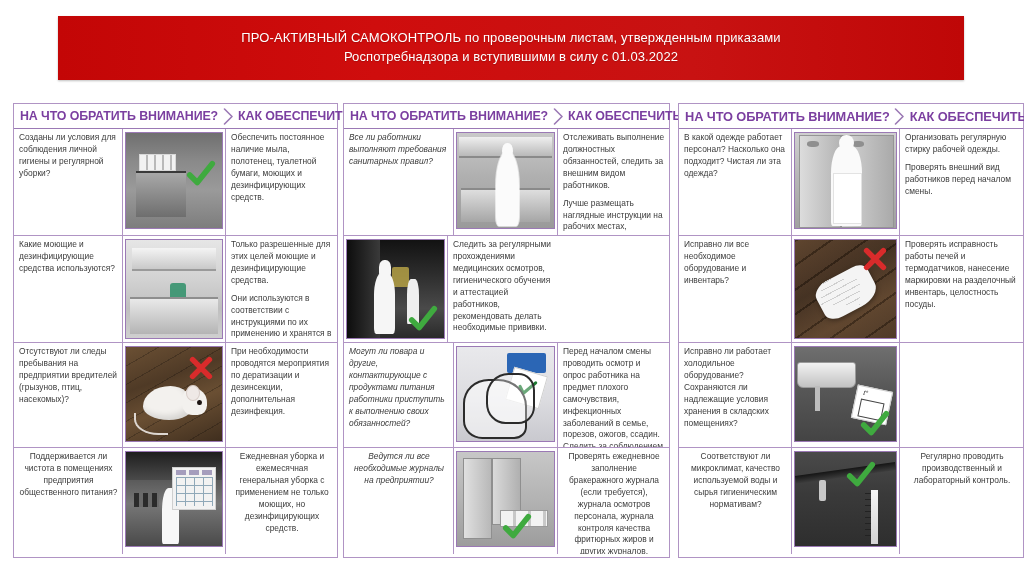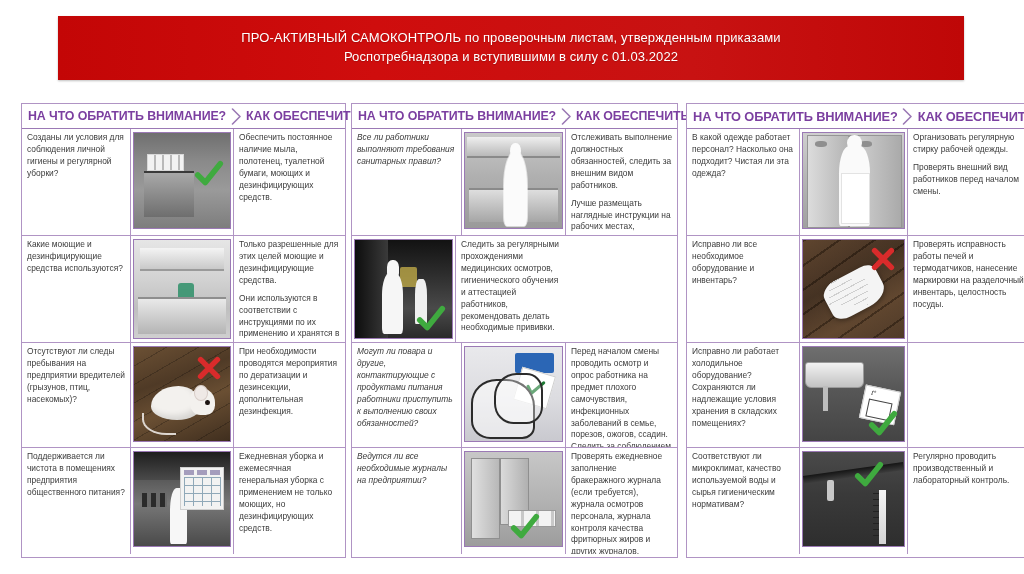--- a/index.html
+++ b/index.html
@@ -27,21 +27,21 @@
     line-height:1.45;
     text-align:center;
     letter-spacing:.1px;
     padding:0 16px;
     text-shadow:0 1px 1px rgba(0,0,0,.18);
   }
 
   
   .panels{
     position:absolute;
-    left:16px; top:103px;
+    left:8px; top:103px;
     width:945px; height:460px;
   }
   .panel{
     position:absolute;
     top:0;
     height:455px;
     border:1px solid #b094c4;
     border-right:1px solid #b094c4;
     background:#ffffff;
     box-sizing:border-box;
@@ -112,21 +112,21 @@
     line-height:1.42;
     color:#3b3b3b;
   }
   .p1 .c-q{width:109px;} .p1 .c-img{width:103px;} .p1 .c-a{width:111px;}
   .p2 .c-q{width:110px;font-style:italic;} .p2 .c-img{width:104px;} .p2 .c-a{width:111px;}
   .p3 .c-q{width:113px;} .p3 .c-img{width:108px;} .p3 .c-a{width:123px;}
 
   .r1{height:107px;}
   .r2{height:107px;}
   .r3{height:105px;}
-  .r4{height:106px;}
+  .r4{height:106px;text-align:center;}
 
   .c-a .para{margin:0 0 6px 0;}
   .c-a .para:last-child{margin-bottom:0;}
 
   
   .photo{
     position:relative;
     width:100%;
     border:1px solid #9b79b5;
     box-sizing:border-box;

